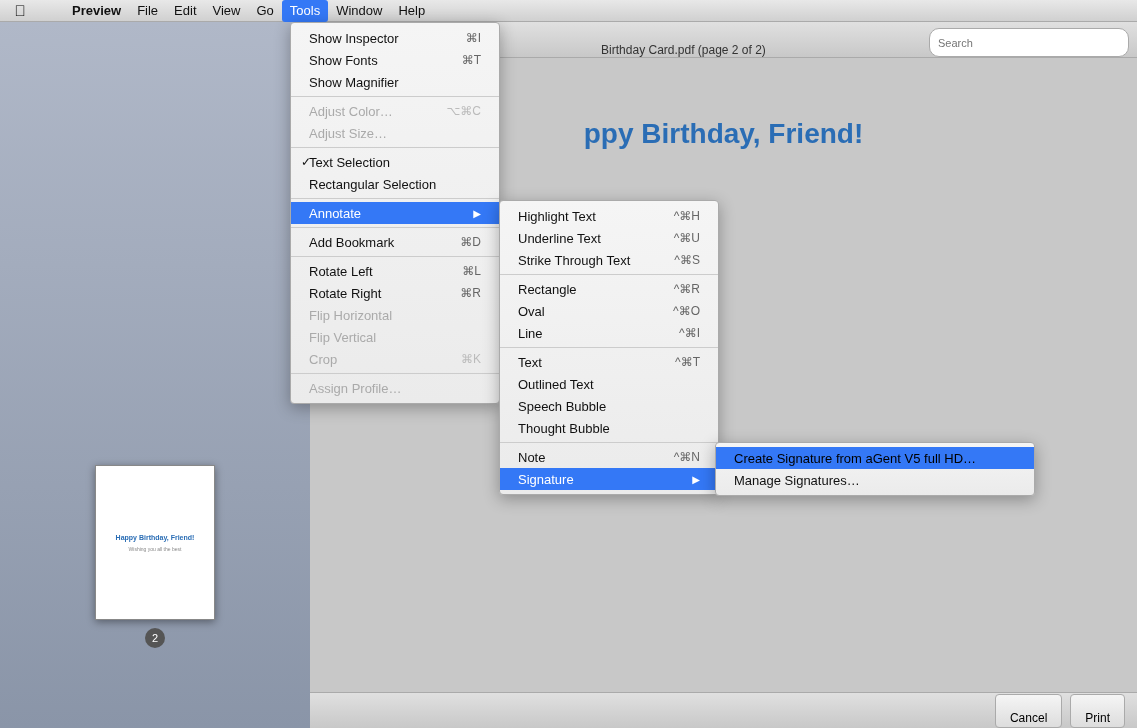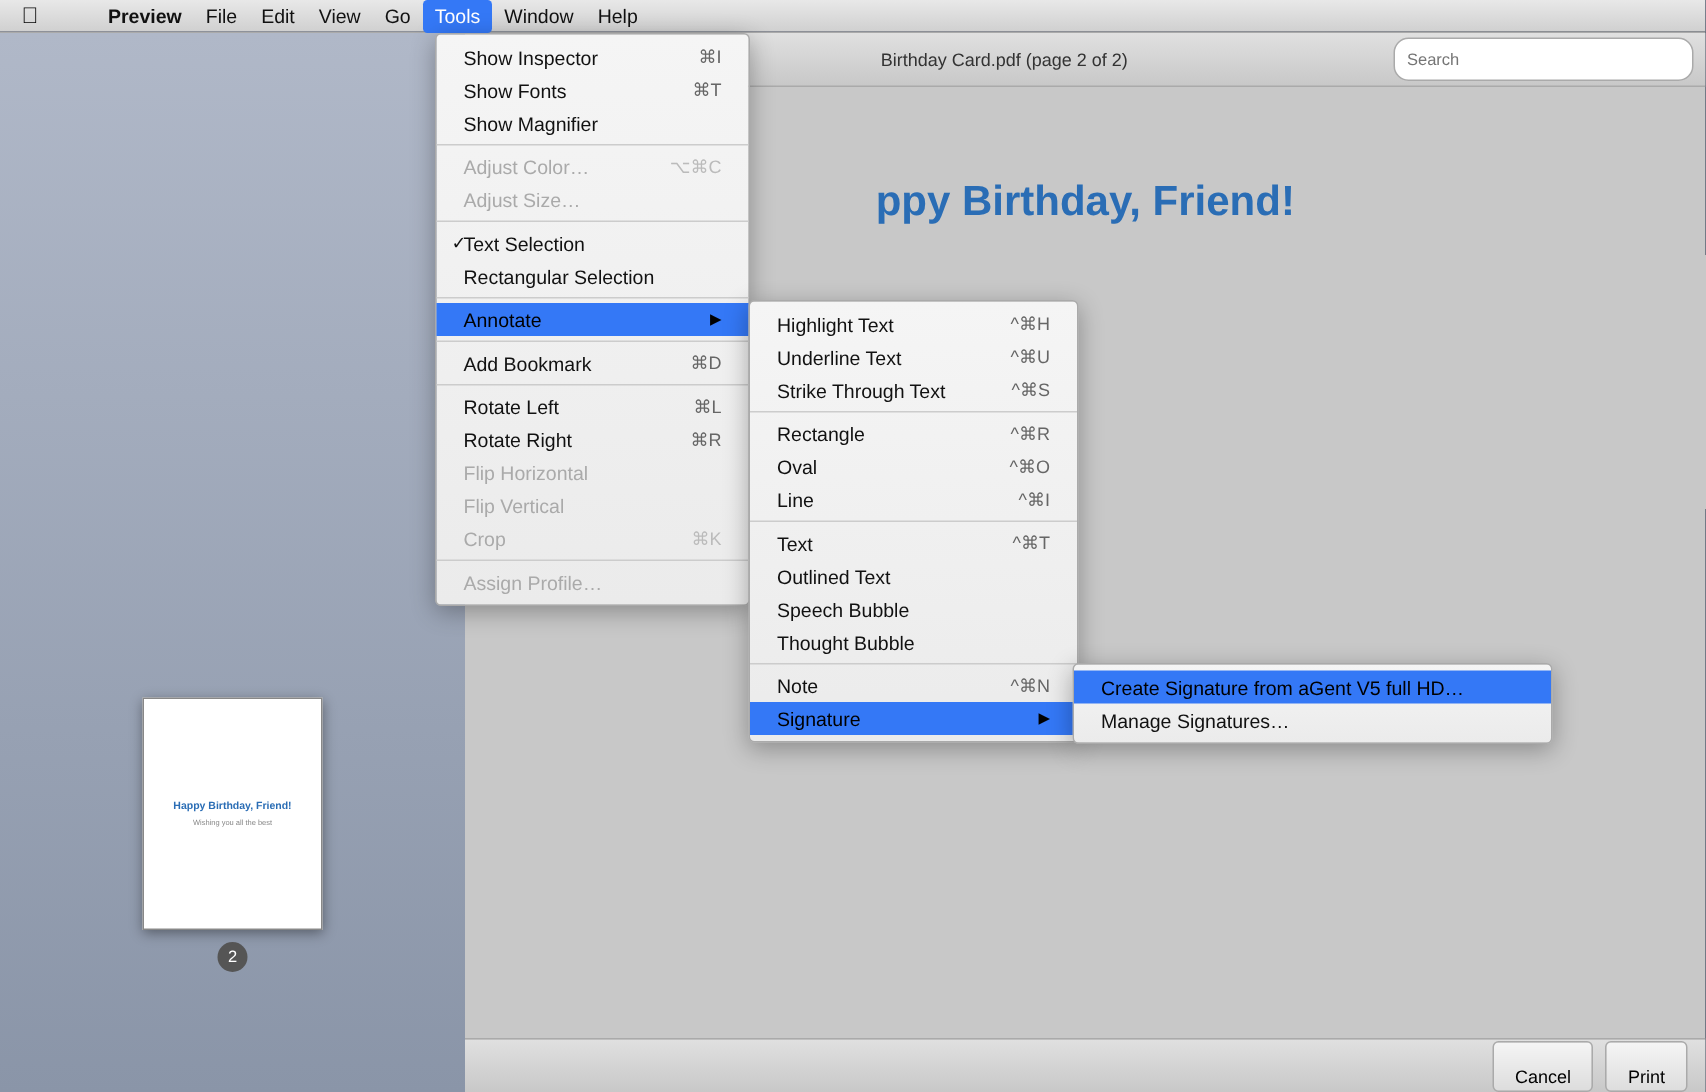--- a/index.html
+++ b/index.html
@@ -122,23 +122,23 @@
       flex: 1;
       background: #c8c8c8;
       display: flex;
       flex-direction: column;
     }
     .toolbar {
       height: 36px;
       background: linear-gradient(to bottom, #e0e0e0 0%, #c8c8c8 100%);
       border-bottom: 1px solid #aaa;
       display: flex;
-      align-items: center;
+      align-items: flex-end;
       padding: 0 8px;
-      gap: 4px;
+      gap: 18px;
     }
     .toolbar-title {
       flex: 1;
       text-align: center;
       font-size: 12px;
       color: #333;
     }
     .toolbar-btn {
       width: 28px;
       height: 22px;
@@ -229,21 +229,21 @@
       color: #111;
       cursor: default;
       position: relative;
       height: 22px;
     }
     .menu-item.disabled {
       color: #aaa;
     }
     .menu-item.highlighted {
       background: #3478f6;
-      color: #000000;
+      color: #ffffff;
     }
     .menu-item .shortcut {
       margin-left: auto;
       font-size: 12px;
       color: #666;
     }
     .menu-item .checkmark {
       width: 16px;
       margin-left: -14px;
       margin-right: -2px;

